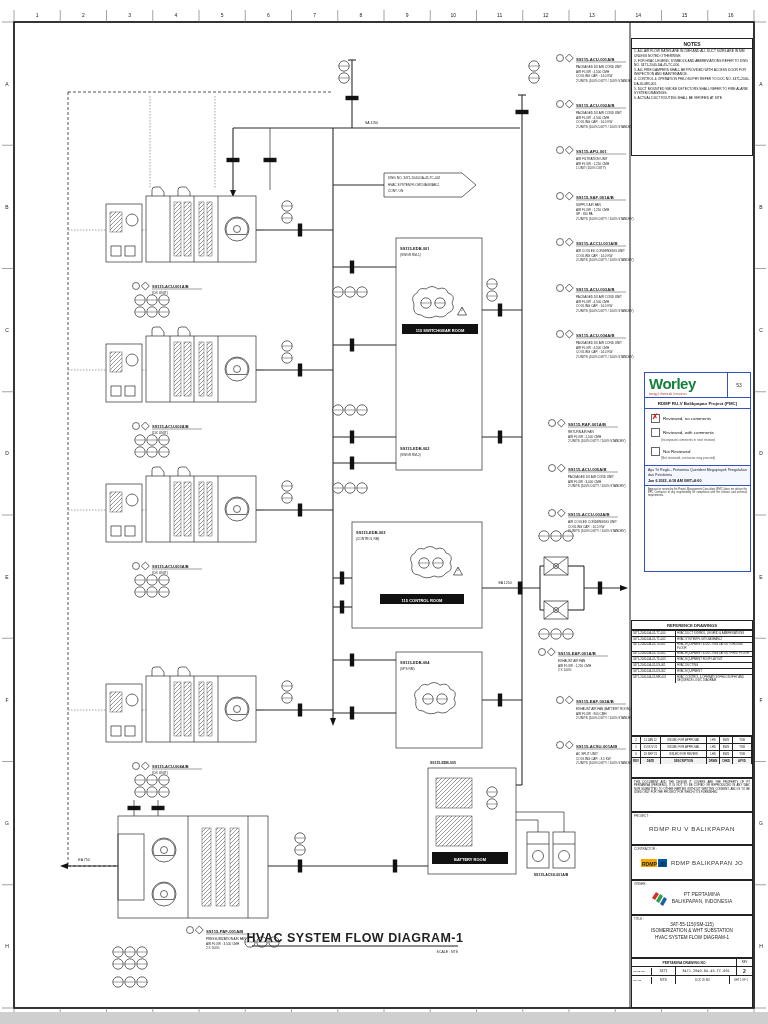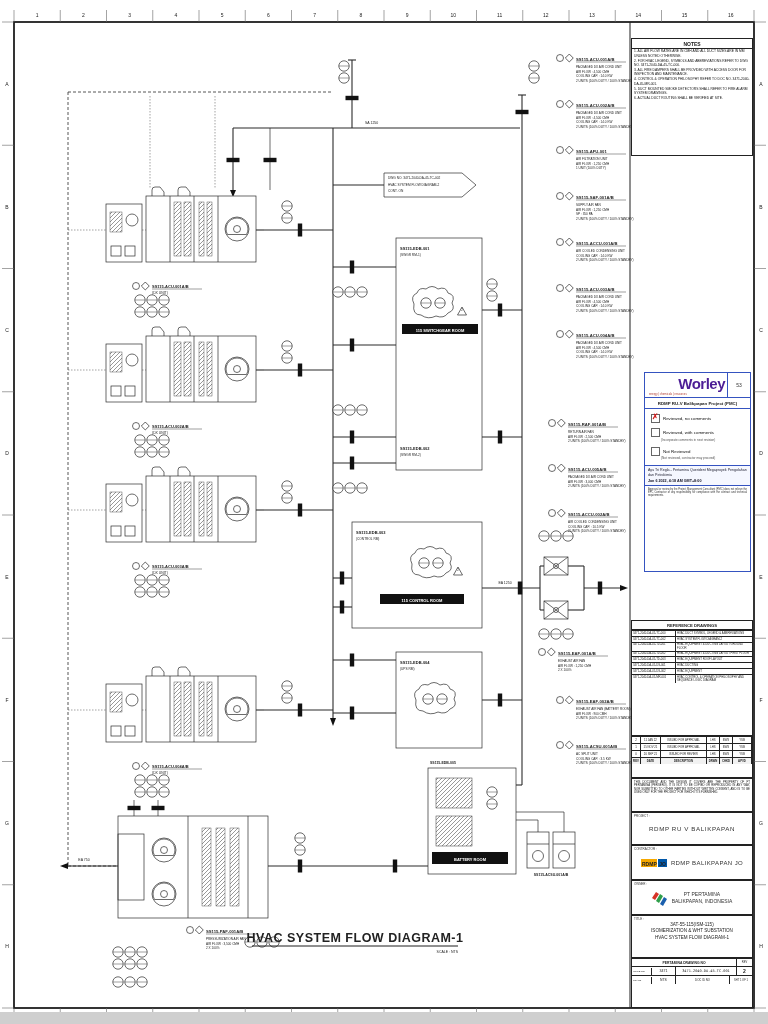--- a/index.html
+++ b/index.html
@@ -30,21 +30,21 @@
   .revrow:last-child{font-weight:bold;background:#f2f2f2;}
   .disc{font-size:2.8px;line-height:1.25;text-align:justify;padding:2px;color:#111;}
   .tblabel{position:absolute;top:1px;left:2px;font-size:3px;color:#333;}
   .tbval{display:flex;align-items:center;justify-content:center;height:100%;font-size:6.2px;letter-spacing:.6px;color:#333;}
   .tbrow{display:flex;align-items:center;justify-content:center;gap:4px;height:100%;}
   .tline{text-align:center;font-size:4.6px;line-height:1.4;color:#222;}
   
   .stamp{position:absolute;left:644px;top:372px;width:107px;height:200px;border:1.5px solid #3553c0;background:#fff;box-sizing:border-box;}
   .wl-row{display:flex;border-bottom:1px solid #3553c0;}
   .wl-logo{flex:1;padding:3px 2px 1px 4px;}
-  .wl-text{display:block;font-size:15px;font-weight:bold;color:#4c1d95;letter-spacing:-.5px;line-height:1;text-align:right;}
+  .wl-text{display:block;font-size:15px;font-weight:bold;color:#15803d;letter-spacing:-.5px;line-height:1;}
   .wl-tag{display:block;font-size:2.8px;color:#b03a2e;margin-top:1px;}
   .wl-code{width:22px;border-left:1px solid #3553c0;display:flex;align-items:center;justify-content:center;font-size:5px;color:#333;}
   .wl-proj{font-size:4.4px;font-weight:bold;text-align:center;padding:2.5px 1px;border-bottom:1px solid #3553c0;}
   .chk{display:flex;align-items:center;gap:3px;margin:5px 0 0 6px;}
   .box{width:7px;height:7px;border:.8px solid #666;position:relative;flex:none;background:#fff;}
   .x{position:absolute;left:0;top:-2px;font-size:7.5px;color:#d01b1b;font-weight:bold;line-height:1;}
   .lbl{font-size:4.4px;color:#111;}
   .chknote{font-size:3.1px;color:#555;margin:.5px 0 0 16px;}
   .signbox{border-top:1px solid #3553c0;margin-top:5px;padding:2px 3px;background:#f5f7ff;}
   .signname{font-size:3.6px;color:#223;line-height:1.3;}

